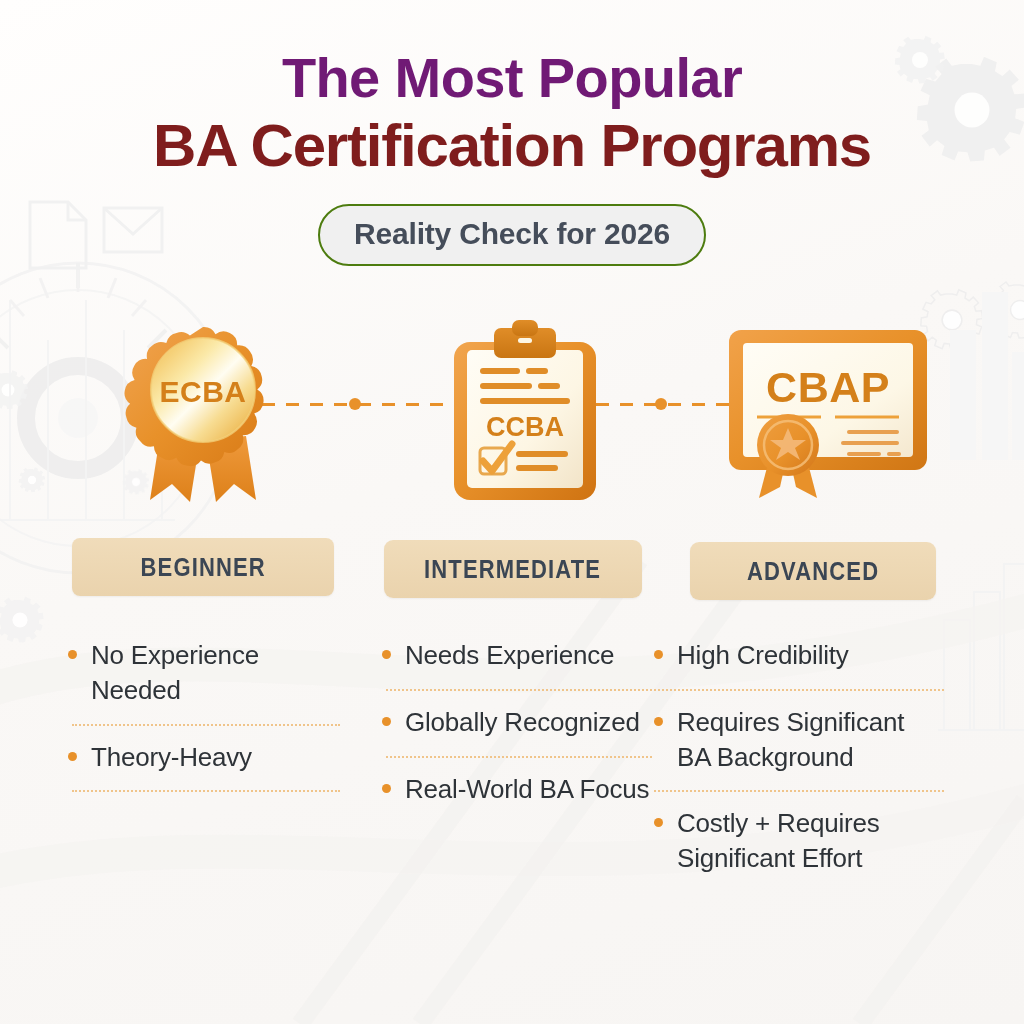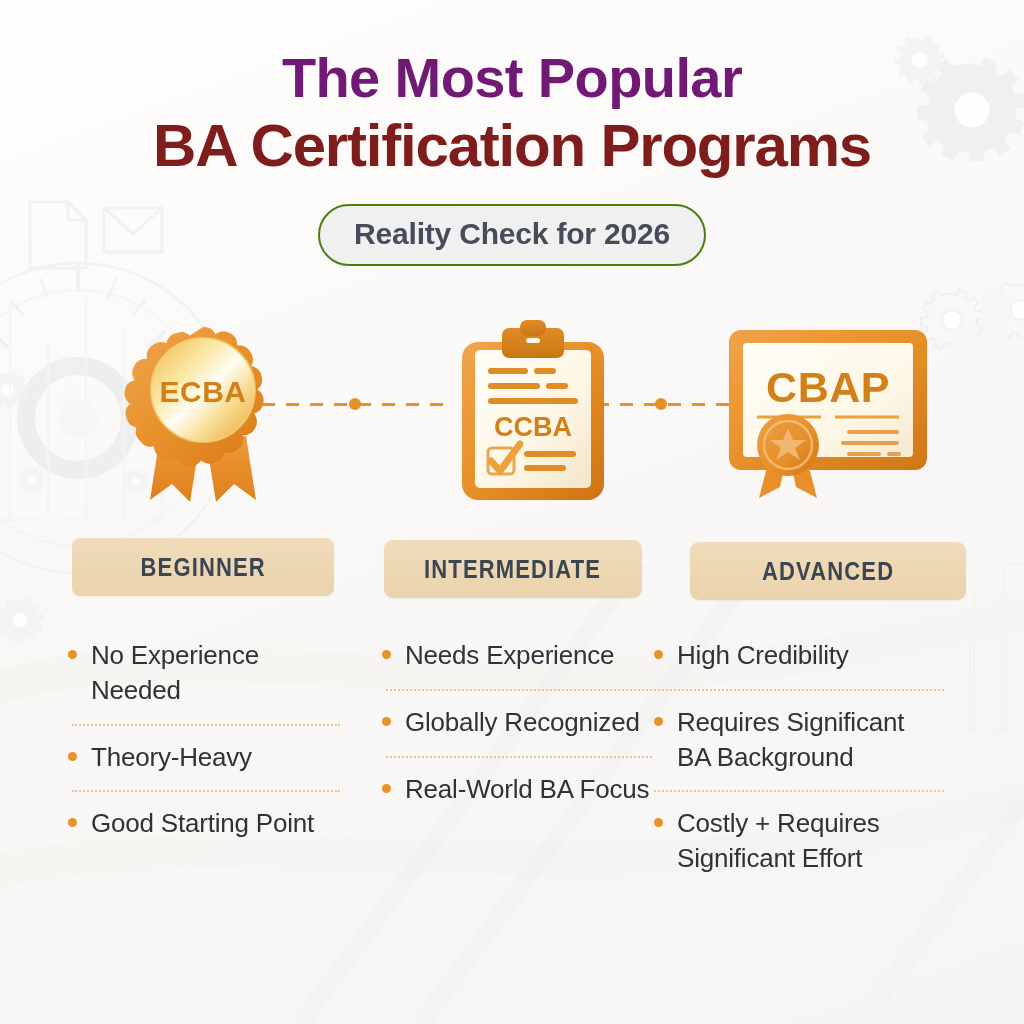--- a/index.html
+++ b/index.html
@@ -74,21 +74,21 @@
   }
   .icon-cell {
     position: absolute;
     top: 0;
     height: 190px;
     display: flex;
     align-items: center;
     justify-content: center;
   }
   #cell-ecba { left: 62px;  width: 282px; }
-  #cell-ccba { left: 392px; width: 282px; }
+  #cell-ccba { left: 384px; width: 282px; }
   #cell-cbap { left: 682px; width: 292px; }
 
   
   .connector {
     position: absolute;
     top: 402px;
     height: 4px;
     z-index: 3;
   }
   .connector .dash {
@@ -131,21 +131,21 @@
   .level-badge span {
     font-size: 25px;
     font-weight: bold;
     color: #3b4654;
     letter-spacing: 1.3px;
     transform: scaleX(0.88);
     white-space: nowrap;
   }
   #badge-0 { left: 72px;  width: 262px; border-radius: 8px; }
   #badge-1 { left: 384px; width: 258px; top: 2px; }
-  #badge-2 { left: 690px; width: 276px; top: 4px; }
+  #badge-2 { left: 690px; width: 246px; top: 4px; }
 
   
   #columns {
     position: absolute;
     top: 628px; left: 0;
     width: 984px;
     height: 370px;
     z-index: 5;
   }
   .column {
@@ -484,24 +484,20 @@
     <div class="bullet-item">
       <div class="bullet-dot"></div>
       <div class="bullet-text">No Experience Needed</div>
     </div>
     <div class="divider"></div>
     <div class="bullet-item">
       <div class="bullet-dot"></div>
       <div class="bullet-text">Theory-Heavy</div>
     </div>
     <div class="divider"></div>
-    <div class="bullet-item">
-      <div class="bullet-dot"></div>
-      <div class="bullet-text">Good Starting Point</div>
-    </div>
   </div>
 
   <div class="column" id="col-1">
     <div class="bullet-item">
       <div class="bullet-dot"></div>
       <div class="bullet-text">Needs Experience</div>
     </div>
     <div class="divider"></div>
     <div class="bullet-item">
       <div class="bullet-dot"></div>

